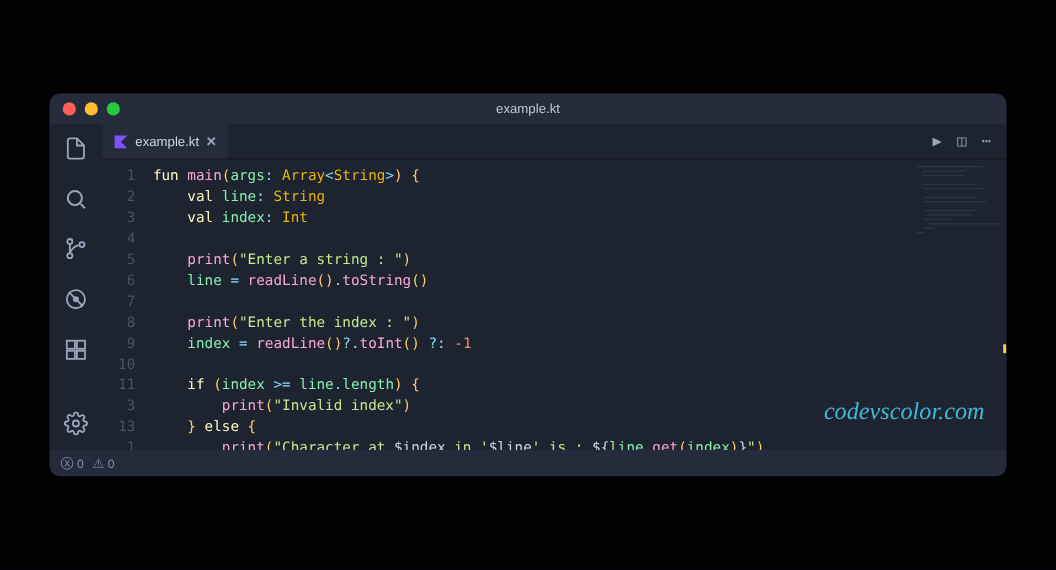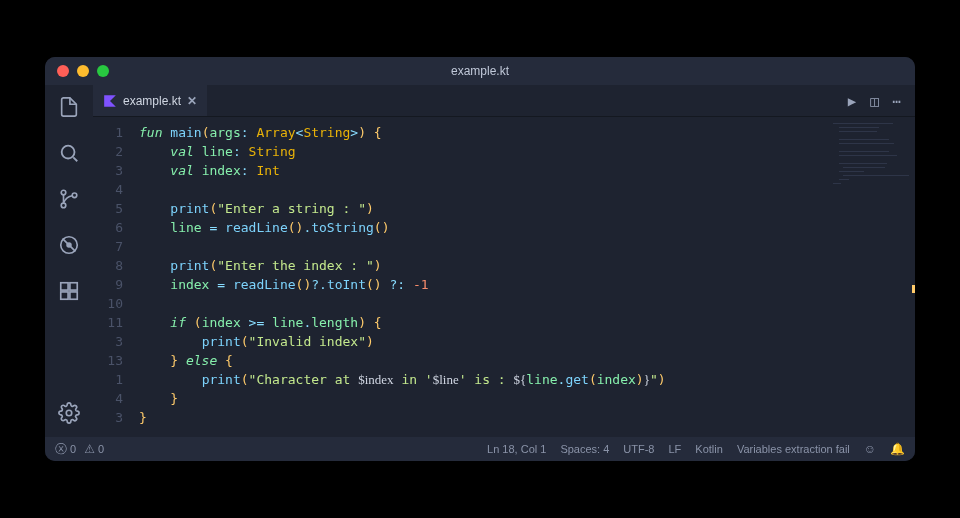--- a/index.html
+++ b/index.html
@@ -8,21 +8,21 @@
     width: 960px;
     height: 518px;
     font-family: "SF Mono", "Menlo", "Consolas", monospace;
     overflow: hidden;
     display: flex;
     align-items: center;
     justify-content: center;
   }
   .window {
     width: 870px;
-    height: 404px;
+    height: 348px;
     background: #1e2330;
     border-radius: 10px;
     box-shadow: 0 10px 40px rgba(0,0,0,0.6);
     display: flex;
     flex-direction: column;
     overflow: hidden;
     position: relative;
   }
   .titlebar {
     height: 28px;
@@ -84,29 +84,29 @@
     font-size: 13px; line-height: 19px;
   }
   .gutter {
     width: 40px; text-align: right; padding: 6px 10px 0 0;
     color: #4a5268; user-select: none;
   }
   .code {
     flex: 1; padding: 6px 0 0 6px; white-space: pre;
     color: #c0c8d8; overflow: hidden;
   }
-  .kw { color: #86efac; font-style: italic; }
-  .fn { color: #7dd3fc; }
+  .kw { color: #fef9c3; }
+  .fn { color: #f9a8d4; }
   .ty { color: #eab308; }
   .str { color: #c3e88d; }
   .num { color: #f78c6c; }
   .id { color: #86efac; }
   .op { color: #89ddff; }
   .pn { color: #ffcb6b; }
-  .interp { color: #d0d6e2; font-family: Liberation Serif, serif; }
+  .interp { color: #d0d6e2; }
   .minimap {
     position: absolute; top: 4px; right: 6px;
     width: 80px; height: 80px; opacity: 0.6;
     background:
       linear-gradient(#3a4258 0 0) 4px 2px/60px 1px no-repeat,
       linear-gradient(#3a4258 0 0) 10px 6px/40px 1px no-repeat,
       linear-gradient(#3a4258 0 0) 10px 10px/38px 1px no-repeat,
       linear-gradient(#3a4258 0 0) 10px 18px/50px 1px no-repeat,
       linear-gradient(#3a4258 0 0) 10px 22px/55px 1px no-repeat,
       linear-gradient(#3a4258 0 0) 10px 30px/50px 1px no-repeat,
@@ -232,39 +232,30 @@
             <div>11</div>
             <div>3</div>
             <div>13</div>
             <div>1</div>
             <div>4</div>
             <div>3</div>
           </div>
         <div class="code" id="code"><div><span class="kw">fun </span><span class="fn">main</span><span class="pn">(</span><span class="id">args</span><span class="op">: </span><span class="ty">Array</span><span class="op">&lt;</span><span class="ty">String</span><span class="op">&gt;</span><span class="pn">) {</span></div><div><span>    </span><span class="kw">val </span><span class="id">line</span><span class="op">: </span><span class="ty">String</span></div><div><span>    </span><span class="kw">val </span><span class="id">index</span><span class="op">: </span><span class="ty">Int</span></div><div>&nbsp;</div><div><span>    </span><span class="fn">print</span><span class="pn">(</span><span class="str">"Enter a string : "</span><span class="pn">)</span></div><div><span>    </span><span class="id">line </span><span class="op">= </span><span class="fn">readLine</span><span class="pn">()</span><span class="op">.</span><span class="fn">toString</span><span class="pn">()</span></div><div>&nbsp;</div><div><span>    </span><span class="fn">print</span><span class="pn">(</span><span class="str">"Enter the index : "</span><span class="pn">)</span></div><div><span>    </span><span class="id">index </span><span class="op">= </span><span class="fn">readLine</span><span class="pn">()</span><span class="op">?.</span><span class="fn">toInt</span><span class="pn">() </span><span class="op">?: </span><span class="num">-1</span></div><div>&nbsp;</div><div><span>    </span><span class="kw">if </span><span class="pn">(</span><span class="id">index </span><span class="op">&gt;= </span><span class="id">line</span><span class="op">.</span><span class="id">length</span><span class="pn">) {</span></div><div><span>        </span><span class="fn">print</span><span class="pn">(</span><span class="str">"Invalid index"</span><span class="pn">)</span></div><div><span>    </span><span class="pn">} </span><span class="kw">else </span><span class="pn">{</span></div><div><span>        </span><span class="fn">print</span><span class="pn">(</span><span class="str">"Character at </span><span class="interp">$index</span><span class="str"> in '</span><span class="interp">$line</span><span class="str">' is : </span><span class="interp">${</span><span class="id">line</span><span class="op">.</span><span class="fn">get</span><span class="pn">(</span><span class="id">index</span><span class="pn">)</span><span class="interp">}</span><span class="str">"</span><span class="pn">)</span></div><div><span>    </span><span class="pn">}</span></div><div><span class="pn">}</span></div></div>
         <div class="minimap"></div>
         <div class="ov-marker"></div>
+        <div class="watermark">codevscolor.com</div>
       </div>
     </div>
   </div>
 
   <div class="statusbar">
     <div class="left">
       <span class="status-item">
         <span class="status-icon">ⓧ</span>
         <span>0</span>
       </span>
       <span class="status-item">
         <span class="status-icon">⚠</span>
         <span>0</span>
       </span>
     </div>
-    <div class="right">
-      <span class="status-item">Ln 18, Col 1</span>
-      <span class="status-item">Spaces: 4</span>
-      <span class="status-item">UTF-8</span>
-      <span class="status-item">LF</span>
-      <span class="status-item">Kotlin</span>
-      <span class="status-item">Variables extraction fail</span>
-      <span class="status-item status-icon">☺</span>
-      <span class="status-item status-icon">🔔</span>
-    </div>
   </div>
 </div>
 
 </body></html>

